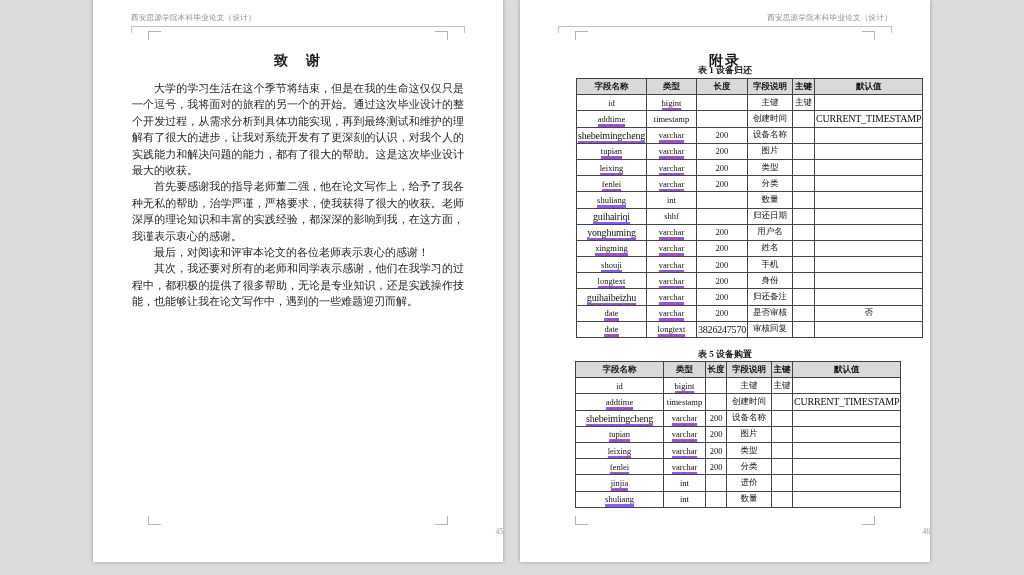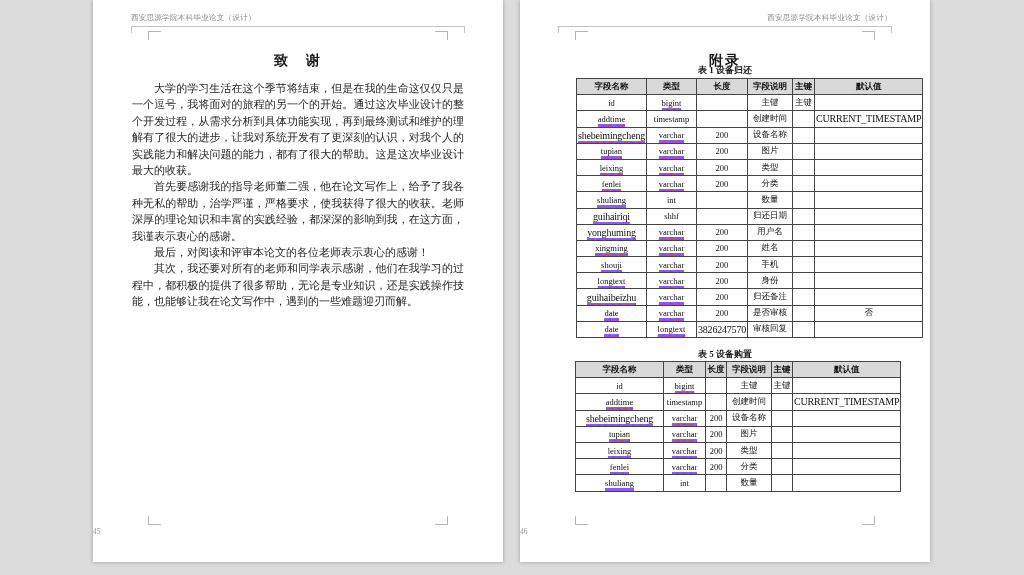--- a/index.html
+++ b/index.html
@@ -26,21 +26,21 @@
   .mark-br { right:55px; top:516px; border-right:1px solid #b4b4b4; border-bottom:1px solid #b4b4b4; }
 
   .page-title { position:absolute; top:52px; left:0; right:0; text-align:center;
                 font-family:"Liberation Sans","DejaVu Sans",sans-serif;
                 font-size:14px; font-weight:bold; color:#1a1a1a; letter-spacing:2px; }
 
   .body-text { position:absolute; top:80px; left:39px; width:332px;
                font-size:11px; line-height:16.4px; color:#262626; text-align:justify; }
   .body-text p { text-indent:2em; }
 
-  .page-number { position:absolute; top:527px; left:0; right:0; text-align:left;
+  .page-number { position:absolute; top:527px; left:0; right:0; text-align:right;
                  font-size:7.5px; color:#9a9a9a; }
 
   .tbl-caption { position:absolute; left:0; right:0; text-align:center;
                  font-size:9px; font-weight:bold; color:#1a1a1a; }
   .cap-1 { top:64px; } .cap-2 { top:348px; }
 
   .schema-table { position:absolute; border-collapse:collapse;
                   font-size:8.5px; color:#111; table-layout:fixed;
                   border:1.5px solid #222; }
   .tbl-1 { top:78px;  left:56px; }
@@ -296,20 +296,28 @@
         </tr>
         <tr>
           <td><span class="ul"><span class="wv">fenlei</span></span></td>
           <td><span class="ul"><span class="wv">varchar</span></span></td>
           <td>200</td>
           <td>分类</td>
           <td></td>
           <td></td>
         </tr>
         <tr>
+          <td><span class="ul"><span class="wv">jinjia</span></span></td>
+          <td>int</td>
+          <td></td>
+          <td>进价</td>
+          <td></td>
+          <td></td>
+        </tr>
+        <tr>
           <td><span class="ul">shuliang</span></td>
           <td>int</td>
           <td></td>
           <td>数量</td>
           <td></td>
           <td></td>
         </tr>
       </tbody>
     </table>
 

